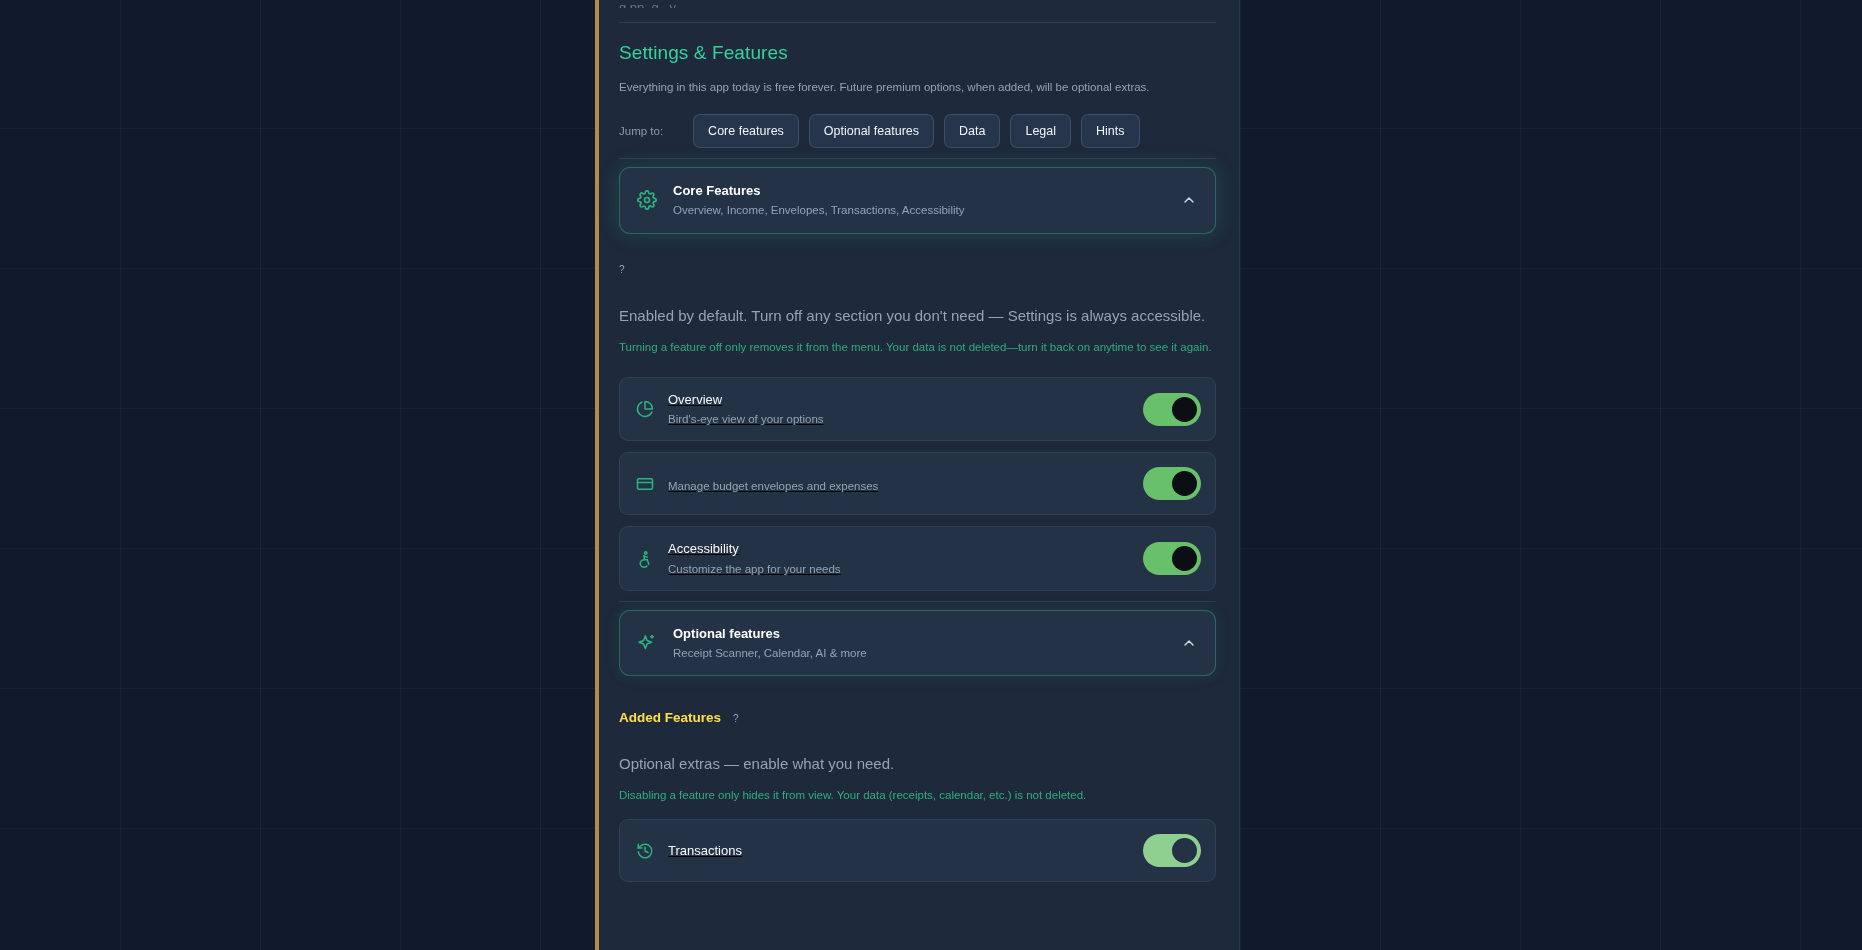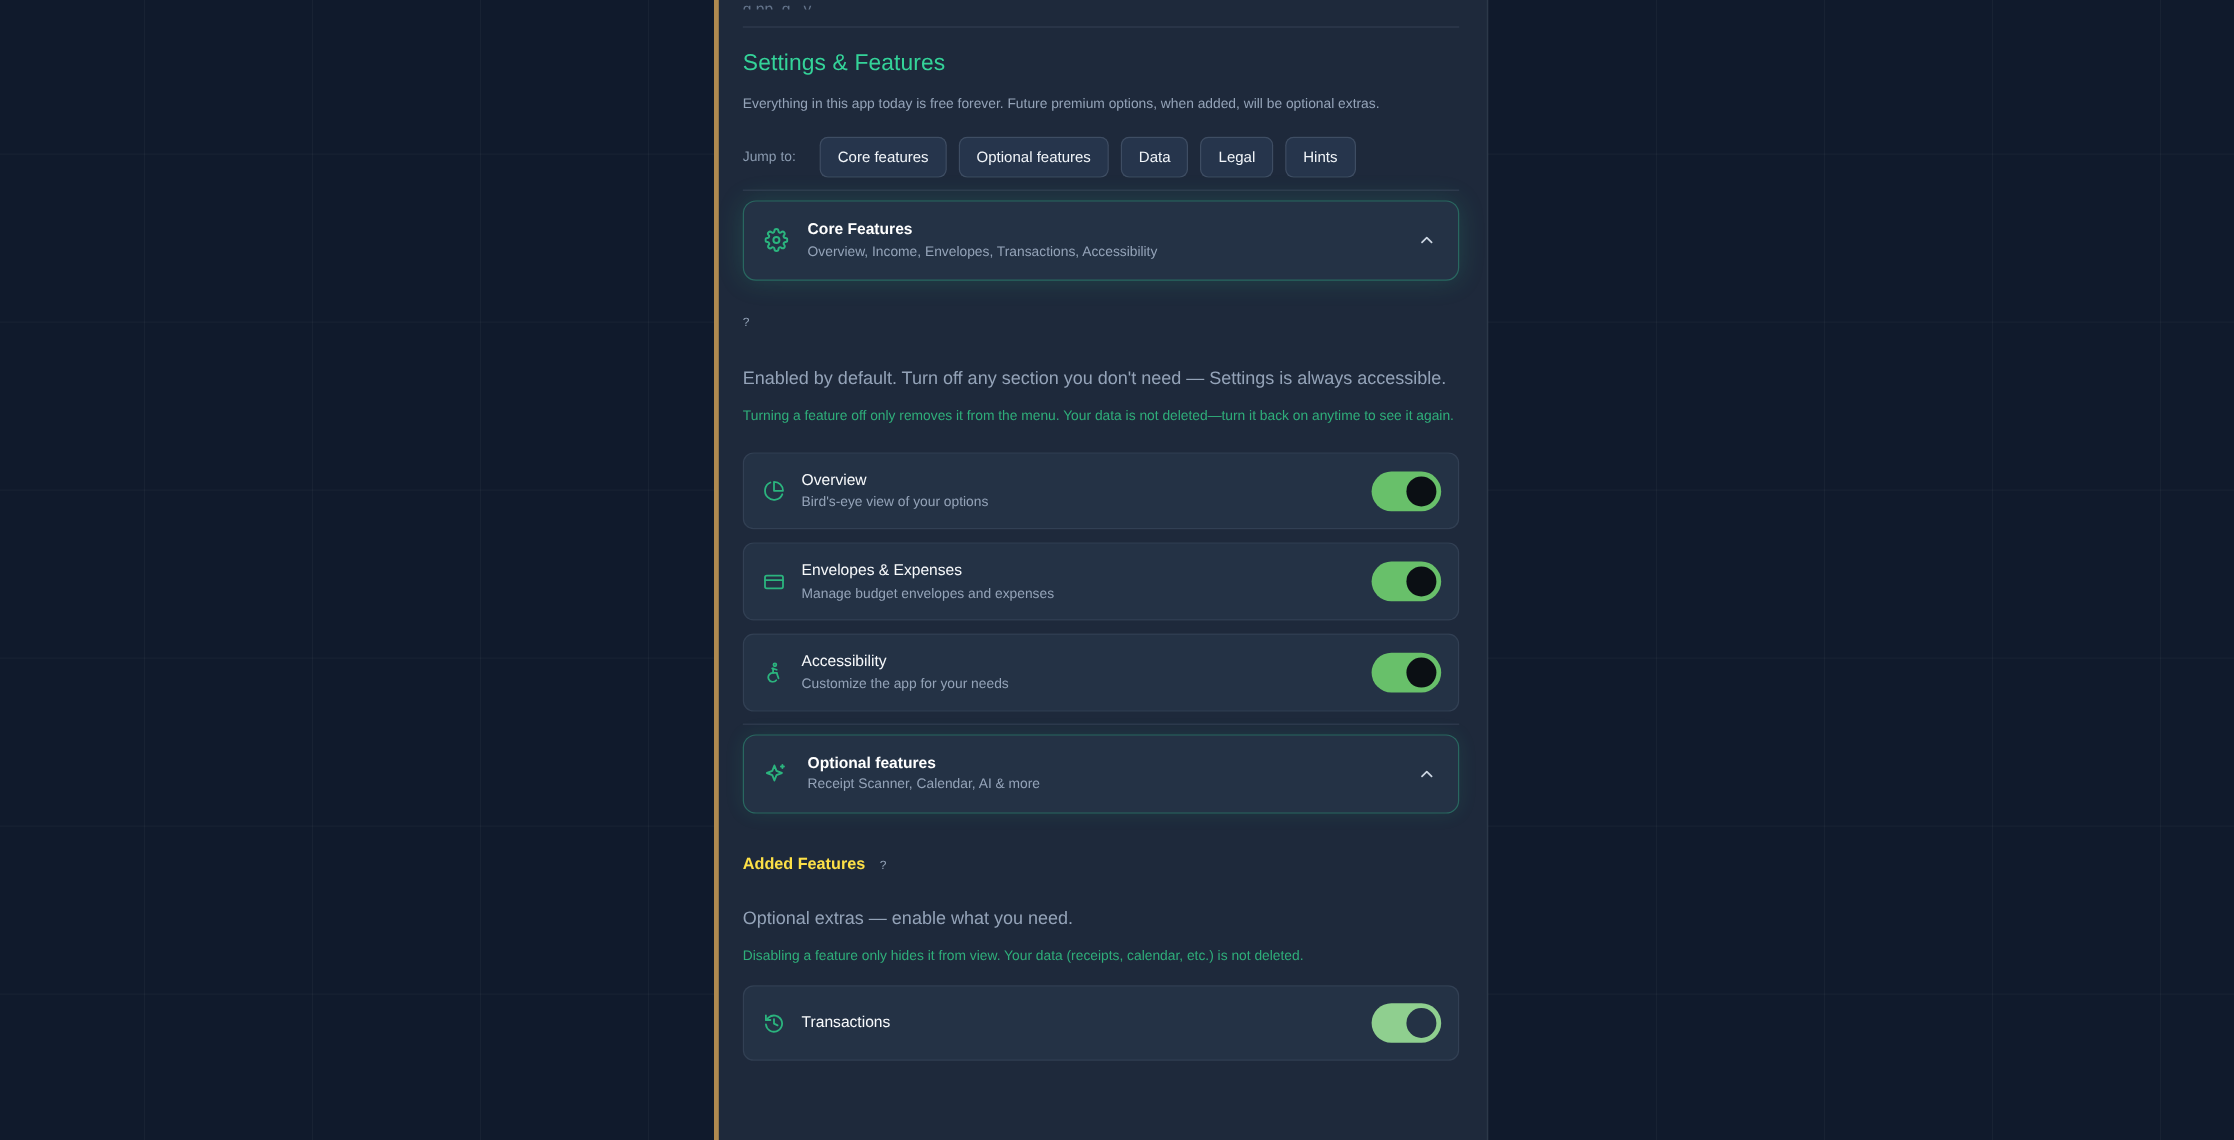--- a/index.html
+++ b/index.html
@@ -91,21 +91,21 @@
   
   .jump-row {
     display: flex;
     align-items: center;
     gap: 10px;
     margin-top: 18px;
   }
   .jump-label {
     font-size: 11.5px;
     color: #8b9bb0;
-    margin-right: 10px;
+    margin-right: 20px;
   }
   .jump-btn {
     background: #26354c;
     border: 1px solid rgba(148,163,184,0.22);
     border-radius: 7px;
     color: #f1f5f9;
     font-size: 12.5px;
     font-family: "Liberation Sans", sans-serif;
     padding: 9px 14px;
     cursor: pointer;
@@ -166,21 +166,21 @@
     line-height: 1.4;
   }
   .note-green {
     margin-top: 13px;
     font-size: 11.5px;
     color: #2fae7a;
     line-height: 1.4;
   }
 
   
-  .feat-list { margin-top: 22px; }
+  .feat-list { margin-top: 22px; text-decoration: underline; }
   .feat-row {
     display: flex;
     align-items: center;
     gap: 14px;
     background: #243245;
     border: 1px solid rgba(148,163,184,0.13);
     border-radius: 9px;
     padding: 14px 14px 14px 16px;
     margin-bottom: 11px;
   }
@@ -301,21 +301,20 @@
 
 
         <div class="feat-row">
           <span class="feat-icon">
             <svg viewBox="0 0 24 24" fill="none" stroke="currentColor" stroke-width="2" stroke-linecap="round" stroke-linejoin="round" width="18" height="18">
               <rect x="2" y="5" width="20" height="14" rx="2"></rect>
               <path d="M2 10h20"></path>
             </svg>
           </span>
           <span class="feat-txt">
-            <span class="feat-title" style="display:block">Envelopes &amp; Expenses</span>
             <span class="feat-desc" style="display:block">Manage budget envelopes and expenses</span>
           </span>
           <span class="toggle">
               <span class="knob"></span>
             </span>
         </div>
 
         <div class="feat-row">
           <span class="feat-icon">
             <svg viewBox="0 0 24 24" fill="none" stroke="currentColor" stroke-width="2" stroke-linecap="round" stroke-linejoin="round" width="18" height="18">

